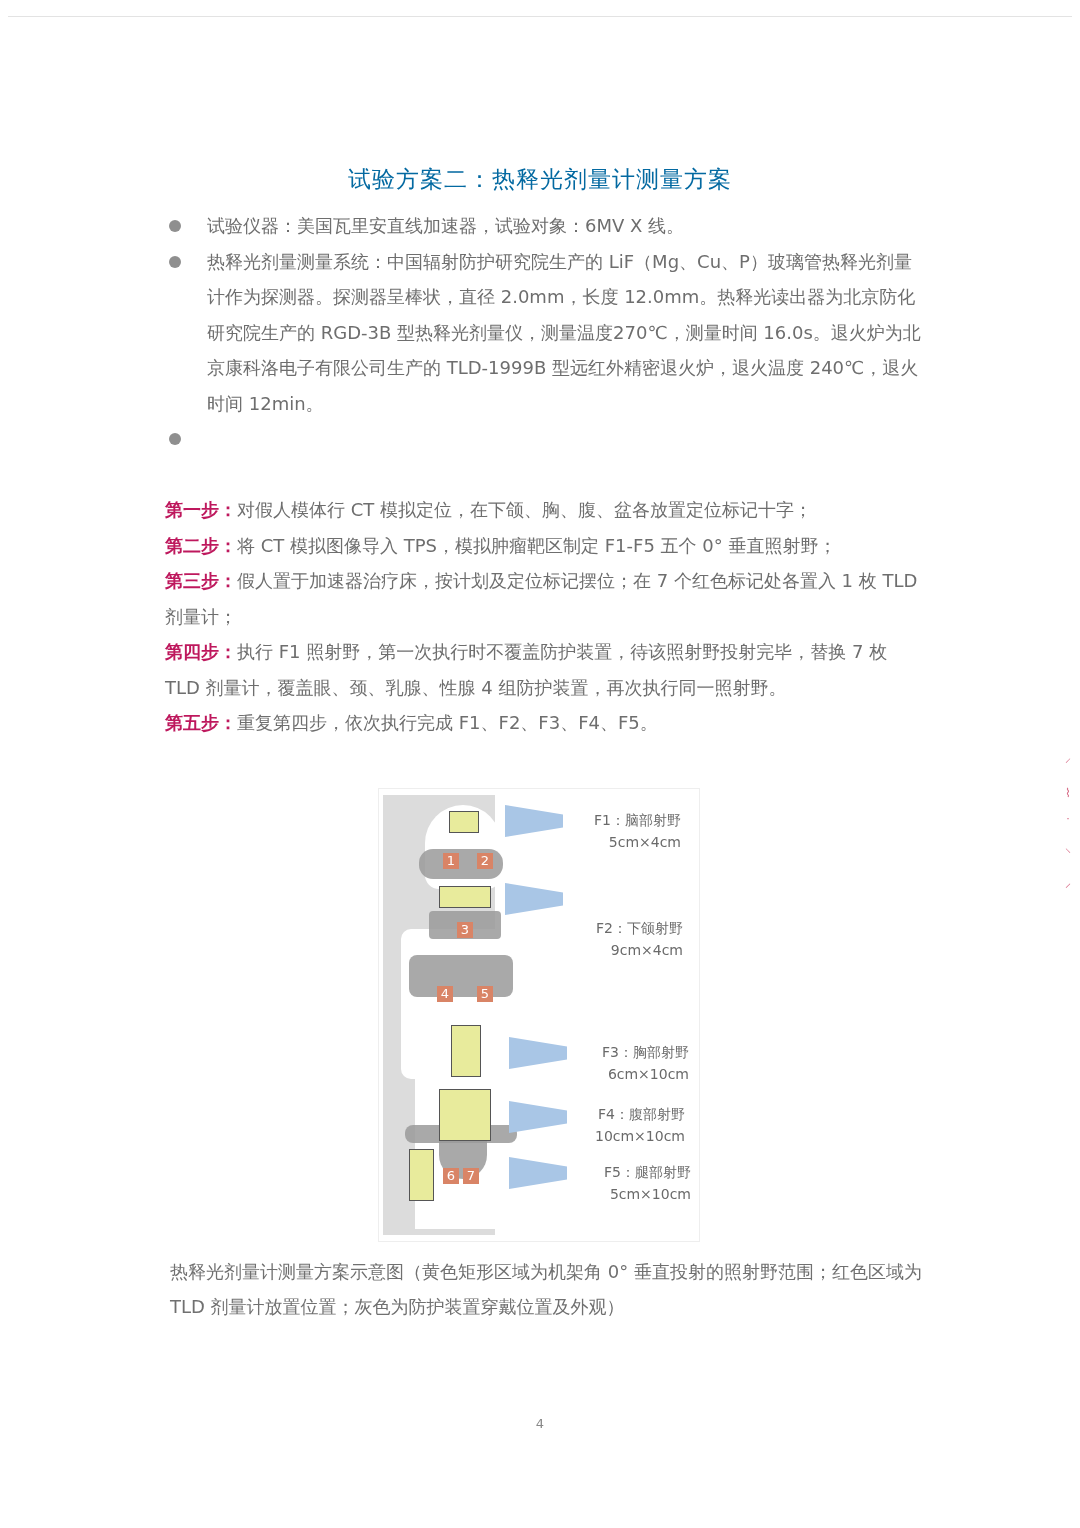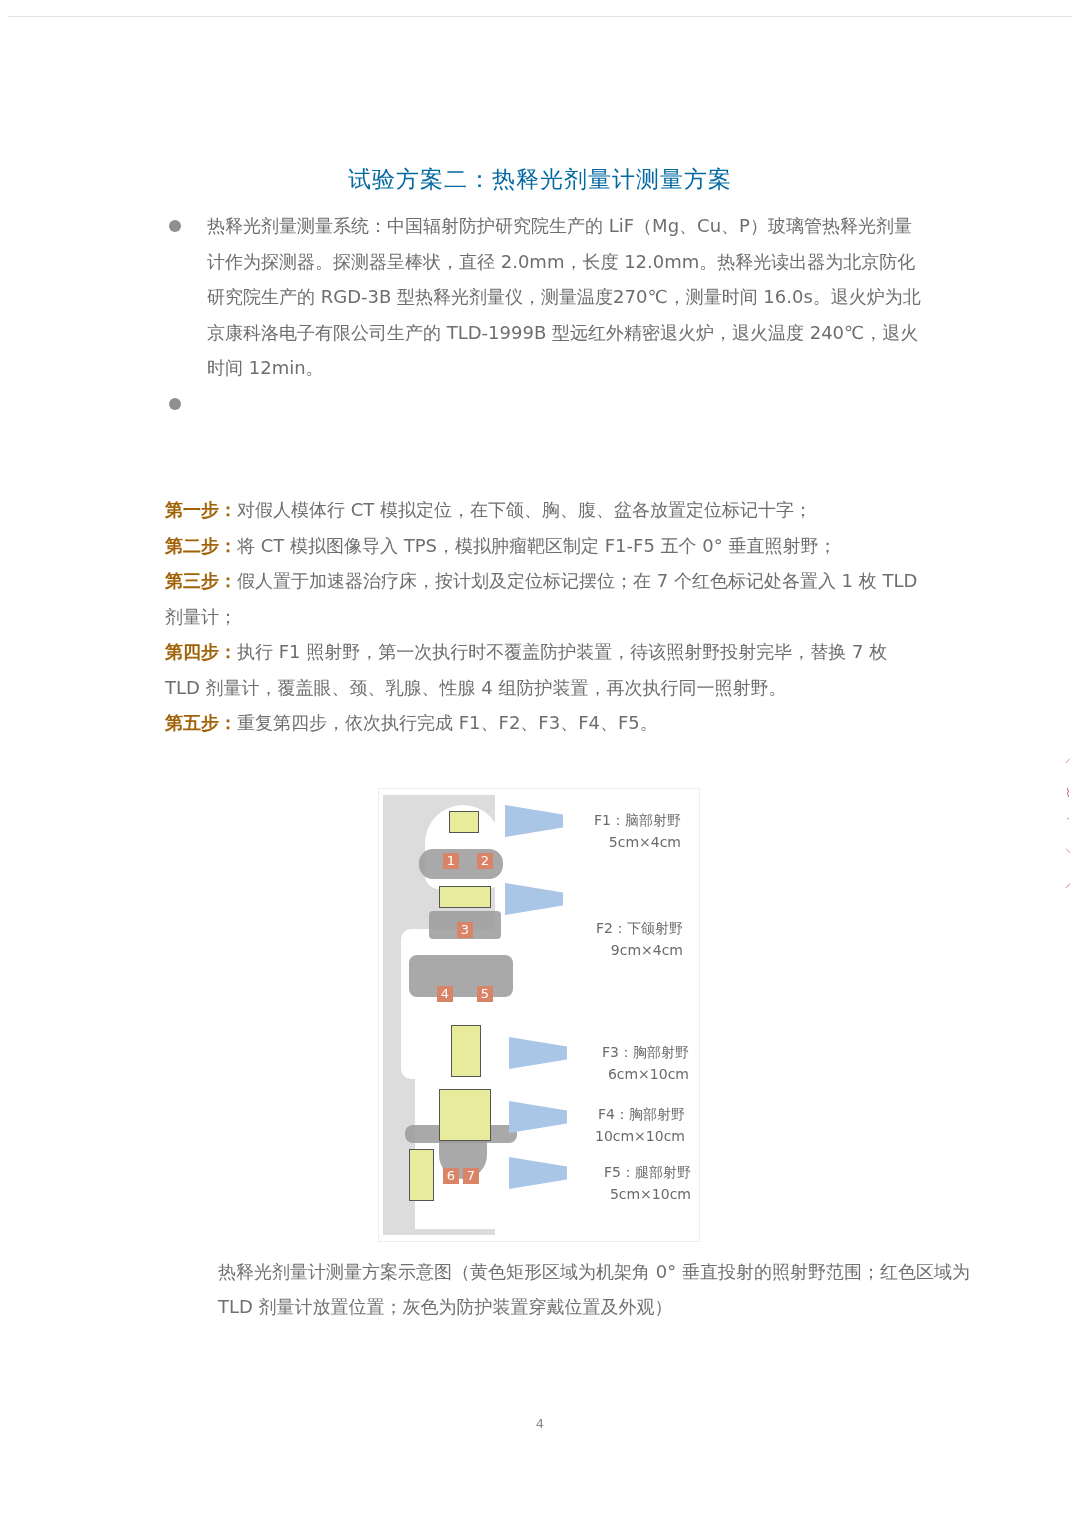--- a/index.html
+++ b/index.html
@@ -9,44 +9,48 @@
     }
     .top-rule { position: absolute; left: 8px; right: 8px; top: 16px; height: 1px; background: #e3e3e3; }
     .title {
       position: absolute; left: 0; right: 0; top: 164px; text-align: center;
       font-size: 23px; color: #0369a1; letter-spacing: 1px;
     }
     .block { position: absolute; left: 165px; width: 760px; font-size: 18px; line-height: 35.5px; }
     .bullet-item { position: relative; padding-left: 42px; }
     .bullet-dot { position: absolute; left: 4px; top: 12px; width: 12px; height: 12px; border-radius: 50%; background: #8f8f8f; }
     .steps .step { }
-    .step-label { font-weight: bold; color: #a16207; }
+    .step-label { font-weight: bold; color: #be185d; }
     .figure {
       position: absolute; left: 378px; top: 788px; width: 320px; height: 452px;
       background: #ffffff; border: 1px solid #eeeeee;
     }
     .fig-bg { position: absolute; background: #dcdcdc; }
     .fig-white { position: absolute; background: #ffffff; }
     .gray-dev { position: absolute; background: #9a9a9a; border-radius: 8px; opacity: 0.85; }
     .yellow-field { position: absolute; background: #e8eb9c; border: 1.5px solid #555; box-sizing: border-box; }
     .tld { position: absolute; width: 16px; height: 16px; background: #d98466; color: #fff; font-size: 13px; text-align: center; line-height: 16px; }
     .beam { position: absolute; width: 58px; height: 32px; background: #a9c6e6; clip-path: polygon(0 0, 100% 30%, 100% 70%, 0 100%); }
     .field-label { position: absolute; font-size: 14px; color: #6a6a6a; line-height: 22px; text-align: right; }
-    .caption { position: absolute; left: 170px; width: 760px; top: 1254px; font-size: 18px; line-height: 35px; color: #707070; margin-left: 48px; }
+    .caption { position: absolute; left: 170px; width: 760px; top: 1254px; font-size: 18px; line-height: 35px; color: #707070; }
     .page-num { position: absolute; left: 0; right: 0; top: 1416px; text-align: center; font-size: 13px; color: #888; }
     .stamp { position: absolute; left: 1062px; top: 748px; width: 12px; font-size: 12px; color: #d76a86; line-height: 30px; text-align: center; }
   </style>
 </head>
 <body>
 
 <div class="top-rule"></div>
 
 <div class="title">试验方案二：热释光剂量计测量方案</div>
 
 <div class="block" style="top:208px;">
+  <div class="bullet-item">
+    <span class="bullet-dot"></span>
+    <span>试验仪器：美国瓦里安直线加速器，试验对象：6MV X 线。</span>
+  </div>
   <div class="bullet-item">
     <span class="bullet-dot"></span>
     <span>热释光剂量测量系统：中国辐射防护研究院生产的 LiF（Mg、Cu、P）玻璃管热释光剂量计作为探测器。探测器呈棒状，直径 2.0mm，长度 12.0mm。热释光读出器为北京防化研究院生产的 RGD-3B 型热释光剂量仪，测量温度270℃，测量时间 16.0s。退火炉为北京康科洛电子有限公司生产的 TLD-1999B 型远红外精密退火炉，退火温度 240℃，退火时间 12min。</span>
   </div>
   <div class="bullet-item">
     <span class="bullet-dot"></span>
   </div>
 </div>
 
 <div class="block steps" style="top:492px;">
@@ -98,21 +102,21 @@
   </div>
   <div class="field-label" style="right:16px; top:84px;margin-top:44px;">
     <div>F2：下颌射野</div>
     <div>9cm×4cm</div>
   </div>
   <div class="field-label" style="right:10px; top:252px;">
     <div>F3：胸部射野</div>
     <div>6cm×10cm</div>
   </div>
   <div class="field-label" style="right:14px; top:314px;">
-    <div>F4：胸部射野</div>
+    <div>F4：腹部射野</div>
     <div>10cm×10cm</div>
   </div>
   <div class="field-label" style="right:8px; top:372px;">
     <div>F5：腿部射野</div>
     <div>5cm×10cm</div>
   </div>
 </div>
 
 <div class="caption">热释光剂量计测量方案示意图（黄色矩形区域为机架角 0° 垂直投射的照射野范围；红色区域为 TLD 剂量计放置位置；灰色为防护装置穿戴位置及外观）</div>
 

